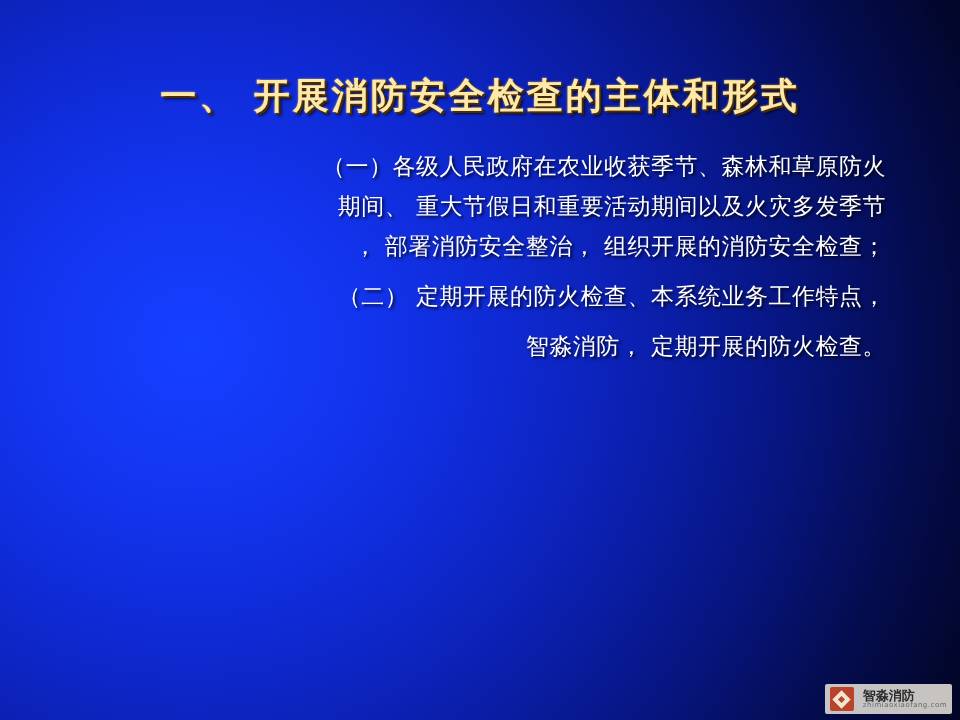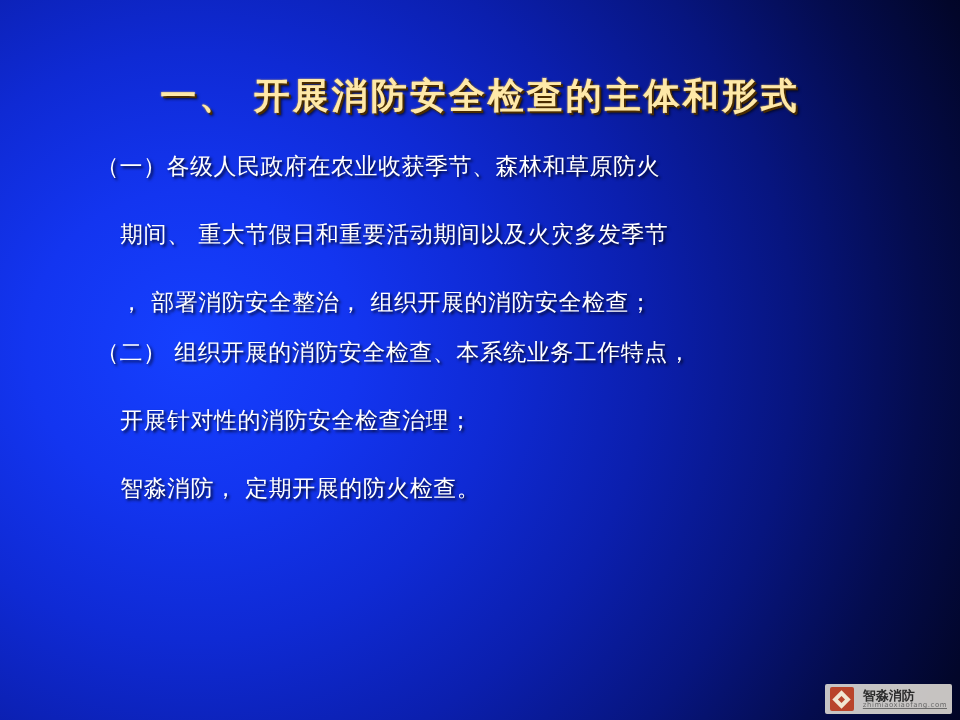--- a/index.html
+++ b/index.html
@@ -31,33 +31,33 @@
       2px 2px 0 #4a2c00,
       3px 3px 3px rgba(0,0,0,0.75),
       0 0 2px #ffd060;
     white-space: nowrap;
   }
   .body {
     position: absolute;
     left: 96px;
     top: 146px;
     width: 790px;
+    text-align: right;
   }
   .para {
     color: #ffffff;
     font-size: 23px;
     line-height: 40px;
     text-shadow: 2px 2px 3px rgba(0,0,0,0.85);
     margin-bottom: 10px;
     letter-spacing: 0.5px;
   }
   .para .l2 {
     display: block;
     padding-left: 24px;
-    margin-top: 28px;
   }
   .para .l1 {
     display: block;
   }
   .watermark {
     position: absolute;
     right: 8px;
     bottom: 6px;
     display: flex;
     align-items: center;
@@ -106,41 +106,39 @@
     font-size: 13px;
     font-weight: bold;
     color: #2b2b2b;
     white-space: nowrap;
   }
   .wm-sub {
     font-size: 7px;
     color: #6a6a6a;
     white-space: nowrap;
     letter-spacing: 0.5px;
-    text-decoration: underline;
   }
 </style>
 </head>
 <body>
 
 <div class="slide">
 
   <div class="title">一、 开展消防安全检查的主体和形式</div>
 
   <div class="body">
 
     <div class="para">
       <span class="l1">（一）各级人民政府在农业收获季节、森林和草原防火</span>
       <span class="l2">期间、 重大节假日和重要活动期间以及火灾多发季节</span>
       <span class="l2">， 部署消防安全整治， 组织开展的消防安全检查；</span>
     </div>
 
     <div class="para">
-      <span class="l1">（二） 组织开展的消防安全检查、本系统业务工作特点，</span>
-      <span class="l2">开展针对性的消防安全检查治理；</span>
+      <span class="l1">（二） 定期开展的防火检查、本系统业务工作特点，</span>
     </div>
 
     <div class="para">
     </div>
 
     <div class="para">
       <span class="l2">智淼消防， 定期开展的防火检查。</span>
     </div>
 
   </div>

